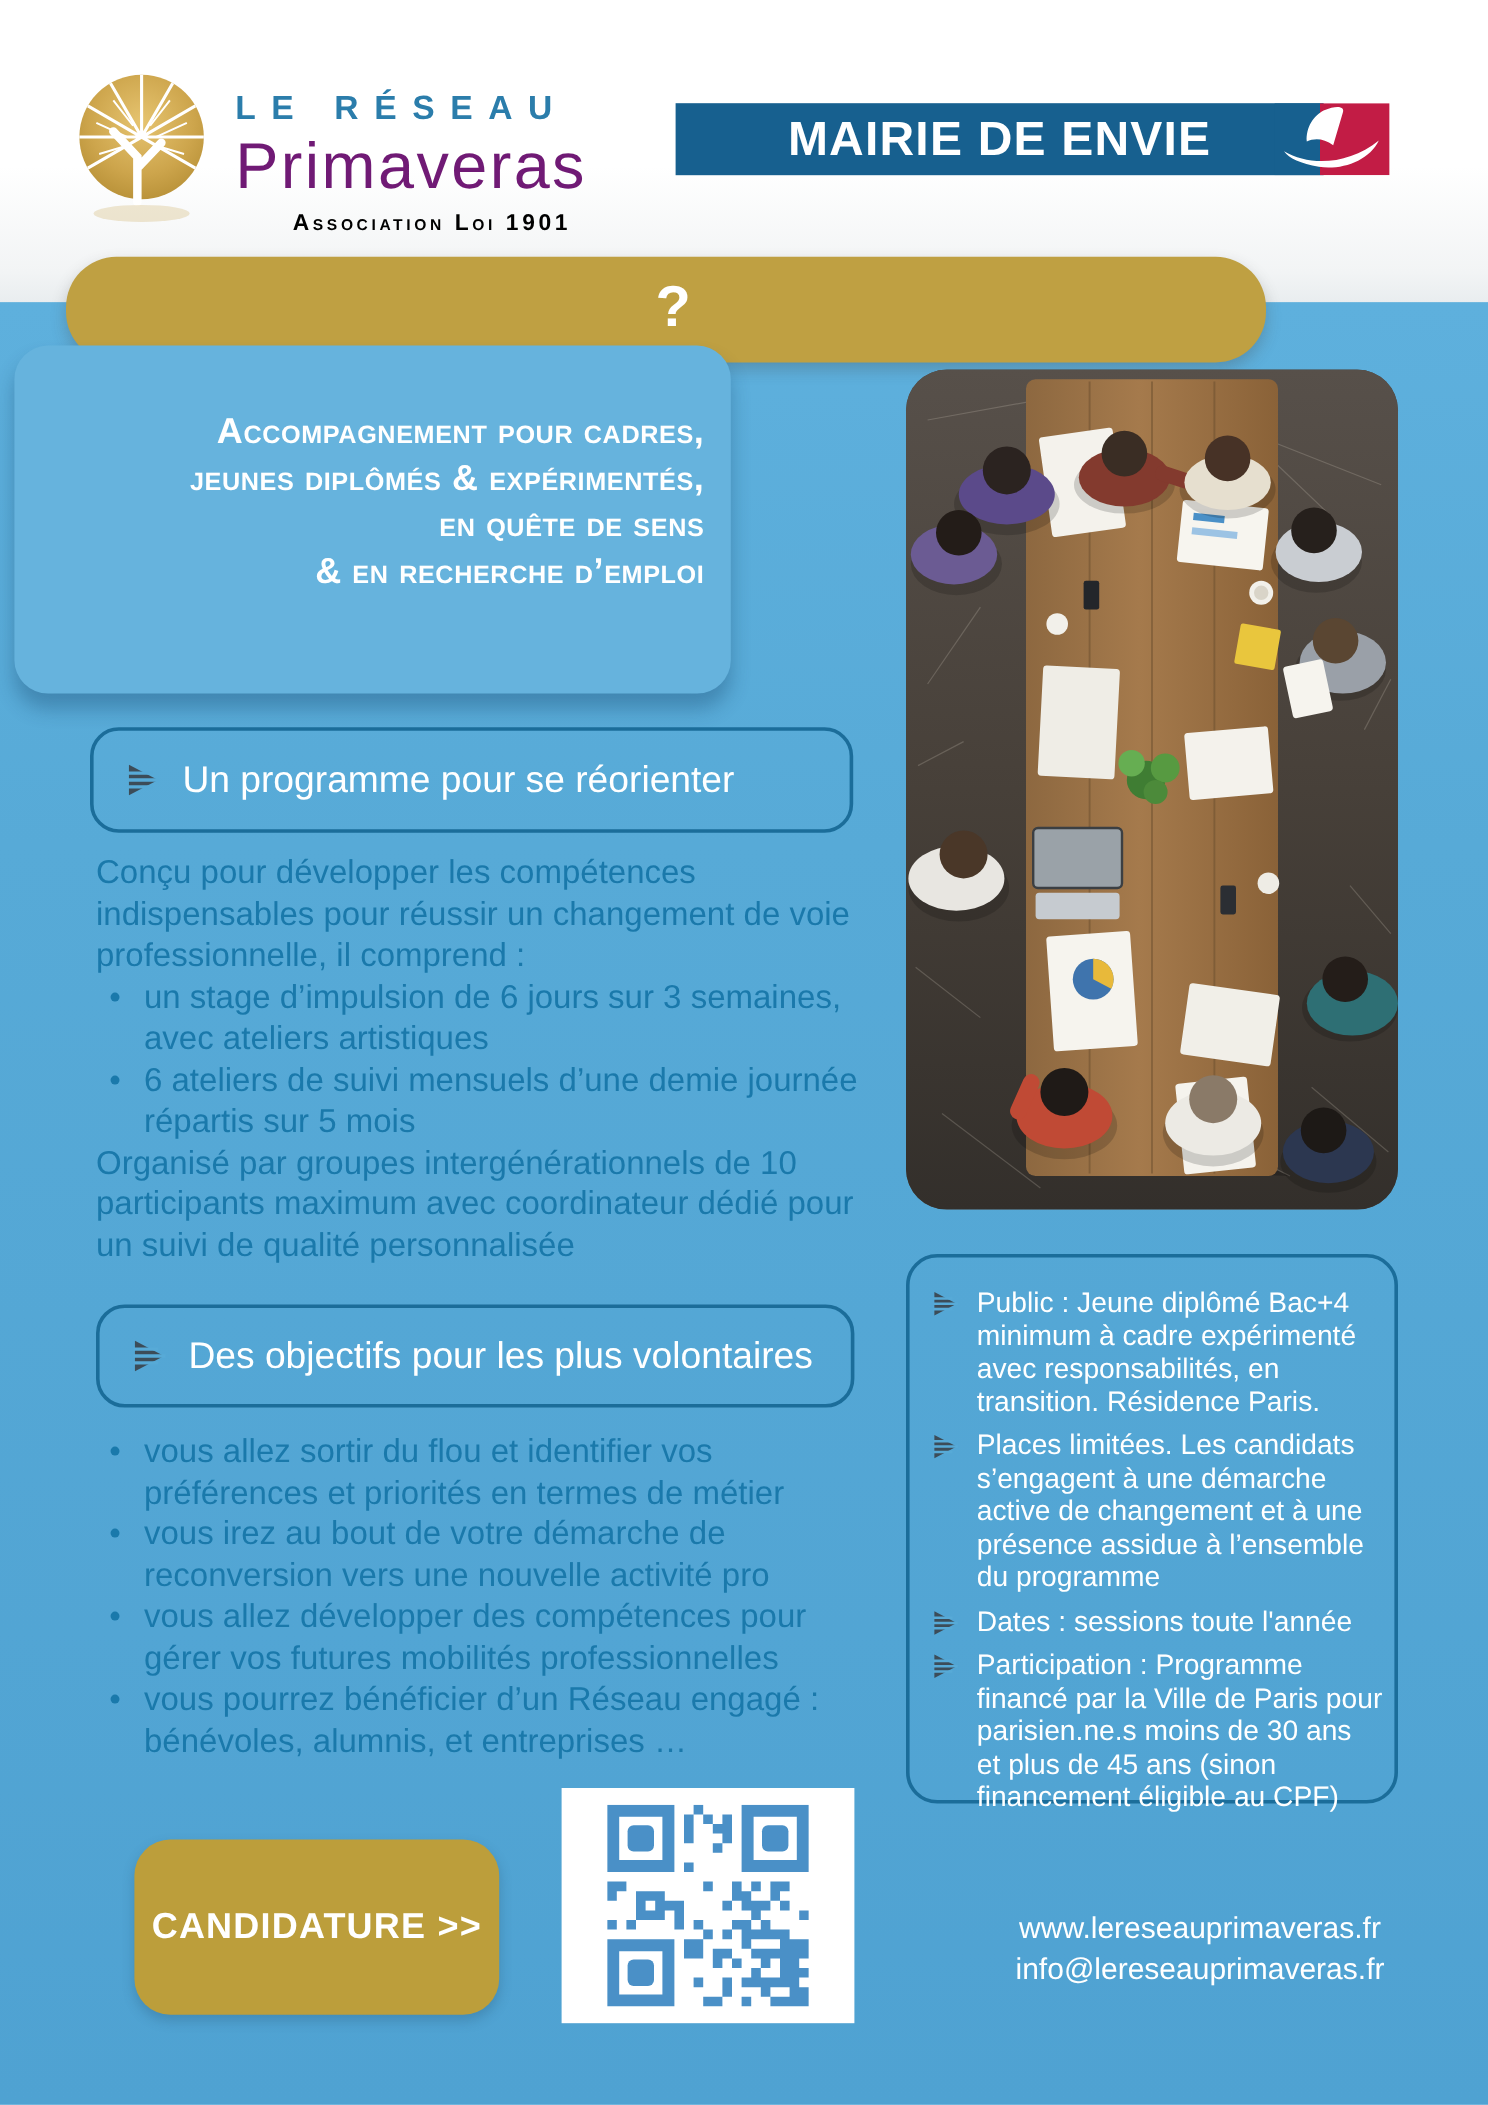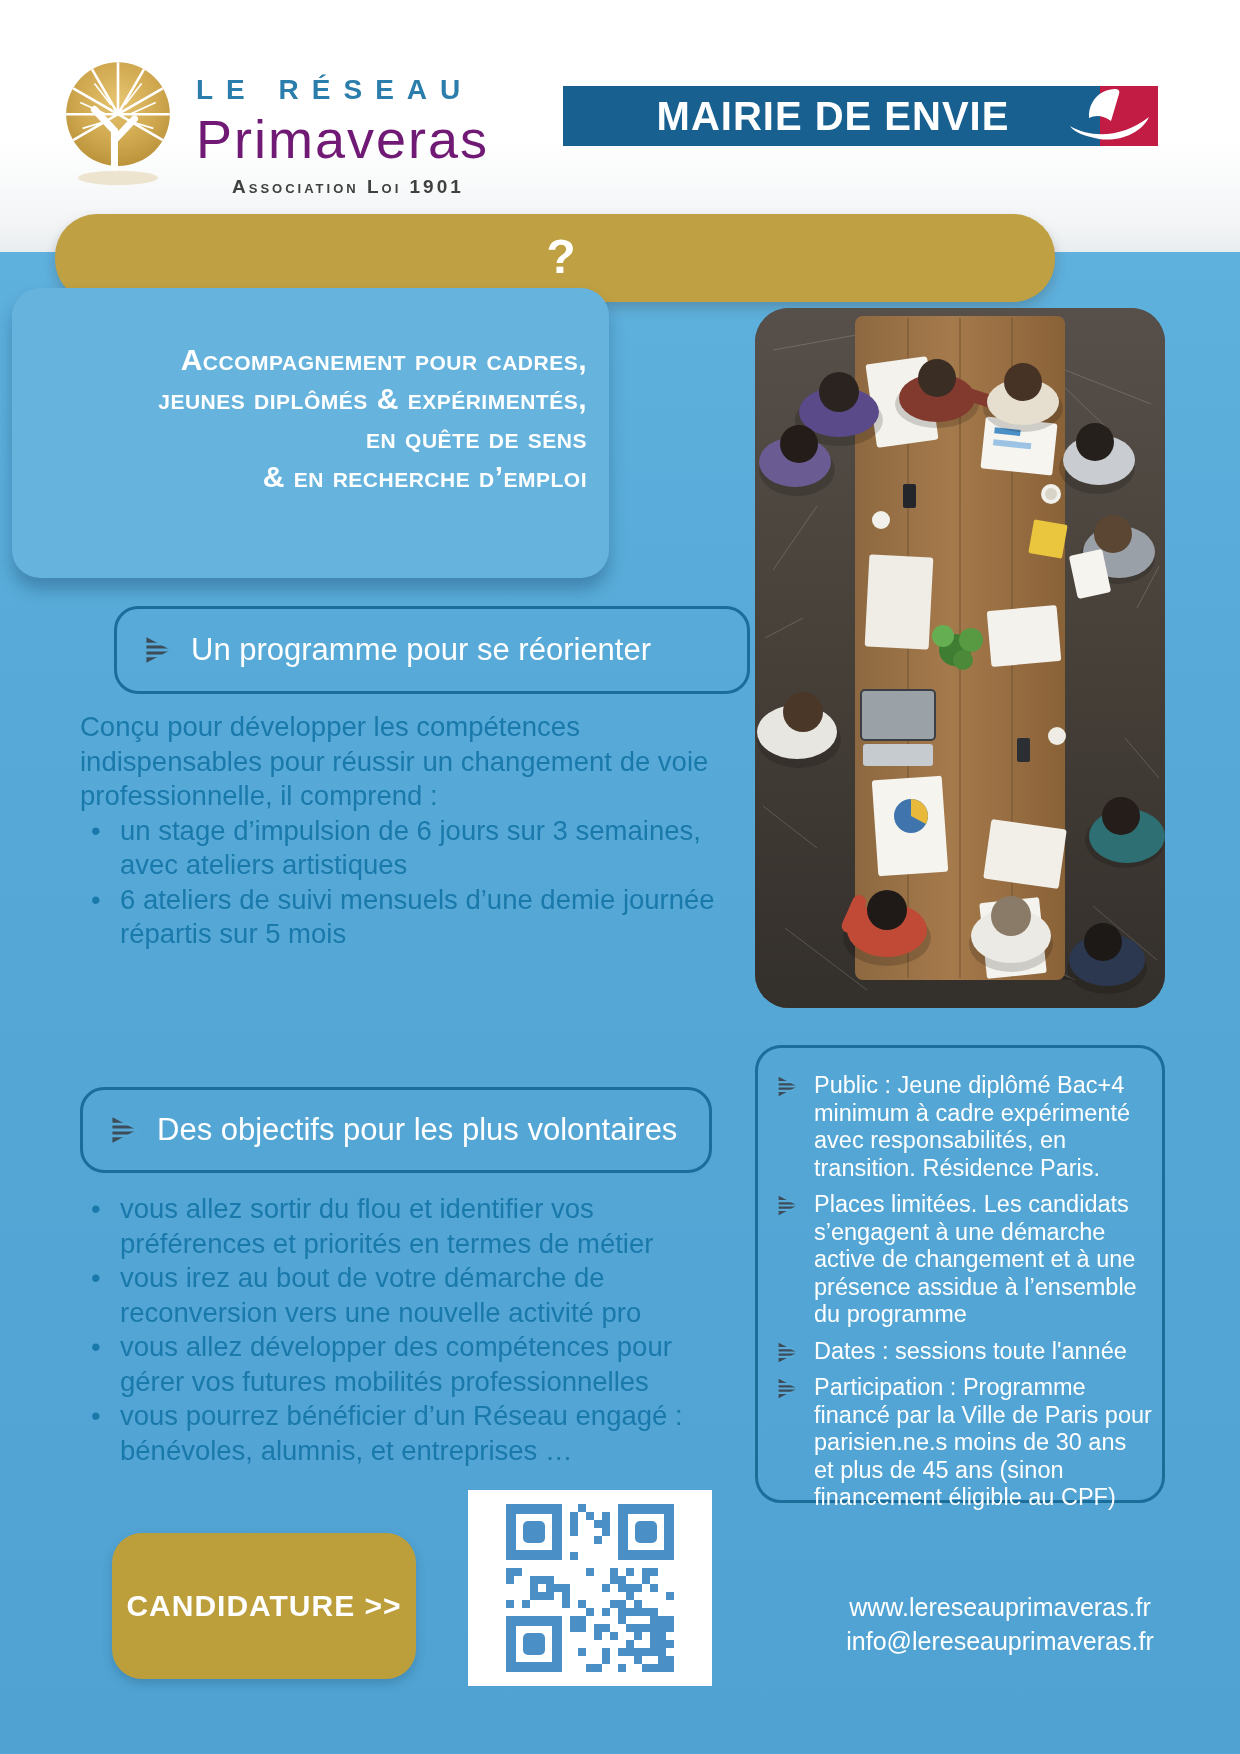--- a/index.html
+++ b/index.html
@@ -12,22 +12,22 @@
     background:linear-gradient(180deg,#ffffff 55%,#f2f4f5 90%,#e9edef 100%);}
   
   .blue-body{position:absolute;left:0;top:252px;width:1240px;height:1502px;
     background:linear-gradient(180deg,#5eb0dd 0%,#57aad7 30%,#4fa2d2 100%);}
   
   .logo-wrap{position:absolute;left:58px;top:60px;display:flex;}
   .logo-tree{width:120px;height:132px;}
   .logo-text{margin-left:18px;padding-top:14px;}
   .logo-line1{color:#2b7dab;font-size:28px;font-weight:bold;letter-spacing:13px;}
   .logo-line2{color:#701a75;font-size:54px;letter-spacing:2px;margin-top:2px;}
-  .logo-line3{color:#404040;font-size:19px;font-weight:bold;font-variant:small-caps;
-    letter-spacing:3px;margin-top:6px;margin-left:36px;}
+  .logo-line3{color:#000000;font-size:19px;font-weight:bold;font-variant:small-caps;
+    letter-spacing:3px;margin-top:6px;margin-left:48px;}
   
   .mairie{position:absolute;left:563px;top:86px;width:595px;height:60px;}
   .mairie-blue{position:absolute;left:0;top:0;width:540px;height:60px;background:#17608f;
     display:flex;align-items:center;justify-content:center;}
   .mairie-label{color:#fff;font-size:40px;font-weight:bold;letter-spacing:1px;}
   .mairie-emblem{position:absolute;right:0;top:0;}
   
   .banner{position:absolute;left:55px;top:214px;width:1000px;height:88px;background:#bfa042;
     border-radius:42px;display:flex;align-items:center;justify-content:center;
     box-shadow:0 6px 12px rgba(70,70,70,.28);}
@@ -38,21 +38,21 @@
     border-radius:28px;box-shadow:0 12px 16px rgba(15,60,95,.32);text-decoration:underline;}
   .intro-text{position:absolute;right:22px;top:52px;text-align:right;}
   .intro-text div{color:#fff;font-size:30px;font-weight:bold;font-variant:small-caps;
     letter-spacing:.5px;line-height:39px;}
   
   .photo{position:absolute;left:755px;top:308px;width:410px;height:700px;border-radius:34px;
     overflow:hidden;background:#4a433d;}
   
   .section-box{position:absolute;border:3px solid #1b6d9a;border-radius:24px;
     display:flex;align-items:center;box-sizing:border-box;padding-left:26px;}
-  .box1{left:75px;top:606px;width:636px;height:88px;margin-left:39px;}
+  .box1{left:75px;top:606px;width:636px;height:88px;}
   .box2{left:80px;top:1087px;width:632px;height:86px;}
   .section-title{color:#fff;font-size:31px;margin-left:18px;}
   .arrow{width:30px;height:30px;flex:0 0 auto;}
   .arrow .tri{fill:#3c4c58;}
   .arrow .stripe{stroke:#57aad7;stroke-width:2.4;fill:none;}
   .arrow-sm{width:23px;height:23px;flex:0 0 auto;margin-top:3px;}
   
   .copy{position:absolute;color:#1a79ab;font-size:27.5px;line-height:34.5px;}
   .program-copy{left:80px;top:710px;width:636px;}
   .copy ul{list-style:none;margin:0;padding:0;}
@@ -267,20 +267,21 @@
     </svg>
     <span class="section-title">Un programme pour se réorienter</span>
   </div>
 
   <div class="copy program-copy">
     <div>Conçu pour développer les compétences indispensables pour réussir un changement de voie professionnelle, il comprend :</div>
     <ul>
       <li>un stage d’impulsion de 6 jours sur 3 semaines, avec ateliers artistiques</li>
       <li>6 ateliers de suivi mensuels d’une demie journée répartis sur 5 mois</li>
     </ul>
+    <div>Organisé par groupes intergénérationnels de 10 participants maximum avec coordinateur dédié pour un suivi de qualité personnalisée</div>
   </div>
 
   <div class="section-box box2">
     <svg class="arrow" viewBox="0 0 26 26">
       <path class="tri" d="M3 2 L24 13 L3 24 Z"></path>
       <path class="stripe" d="M2 8 H20 M2 13 H25 M2 18 H20"></path>
     </svg>
     <span class="section-title">Des objectifs pour les plus volontaires</span>
   </div>
 

